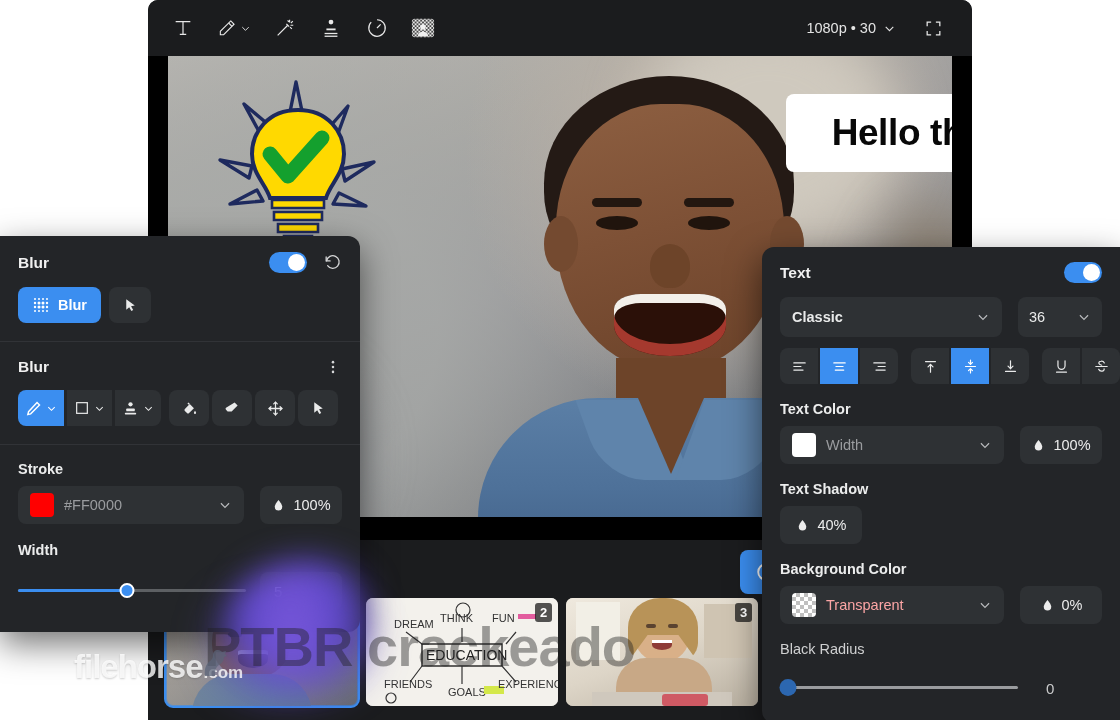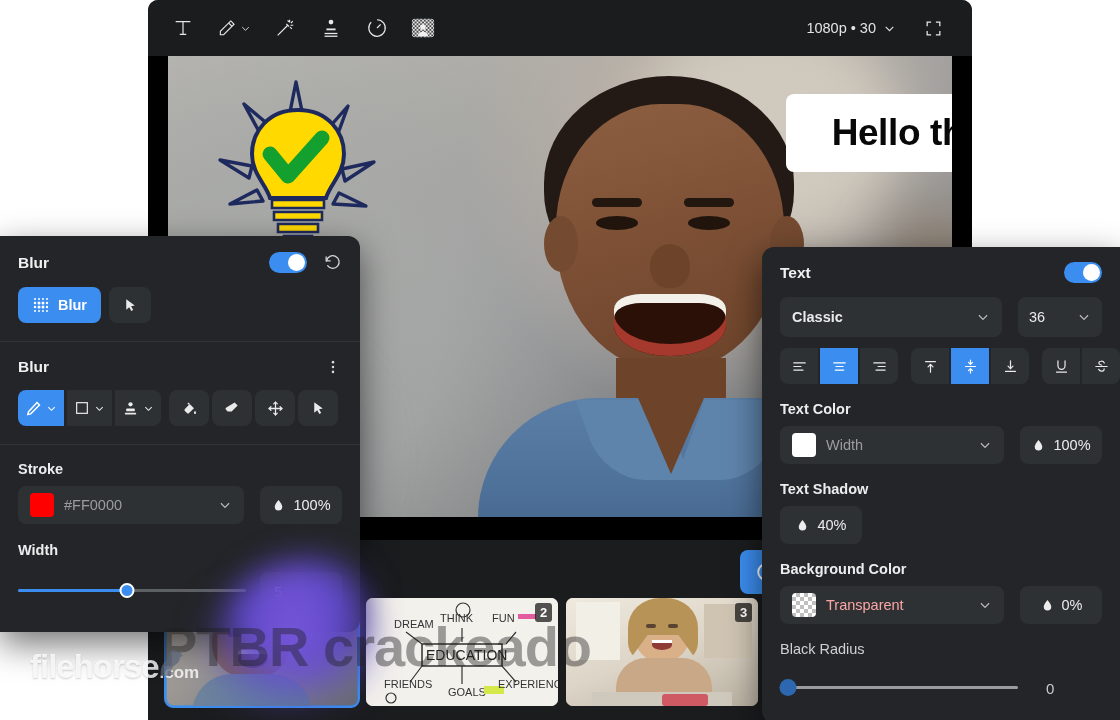--- a/index.html
+++ b/index.html
@@ -215,21 +215,21 @@
     background: #3b8ef0; border: 2.5px solid #ffffff; transform: translateX(-50%);
   }
   .slider.plain .knob { border: none; width: 17px; height: 17px; top: 0; background:#2c67b0; }
 
   
   #blur-panel { left: 0; top: 236px; width: 360px; border-radius: 0 12px 12px 0; }
   #text-panel { left: 762px; top: 247px; width: 358px; border-radius: 12px 0 0 12px; }
   #text-panel .panel-section { padding: 15px 18px 16px 18px; }
 
   
-  .wm { position: absolute; pointer-events: none; }
+  .wm { position: absolute; pointer-events: none; margin-left: 44px; }
   .wm-fh { left: 30px; top: 648px; display: flex; align-items: baseline; }
   .wm-fh .fh-main {
     font-size: 33px; font-weight: bold; color: rgba(255,255,255,.80);
     letter-spacing: -1px; text-shadow: 0 1px 2px rgba(0,0,0,.18);
   }
   .wm-fh .fh-dot { font-size: 17px; font-weight: bold; color: rgba(255,255,255,.78); margin-left: 1px; }
   .wm-big {
     left: 160px; top: 614px; font-size: 56px; font-weight: bold;
     color: rgba(30,30,30,.42); letter-spacing: -1px; white-space: nowrap;
   }

